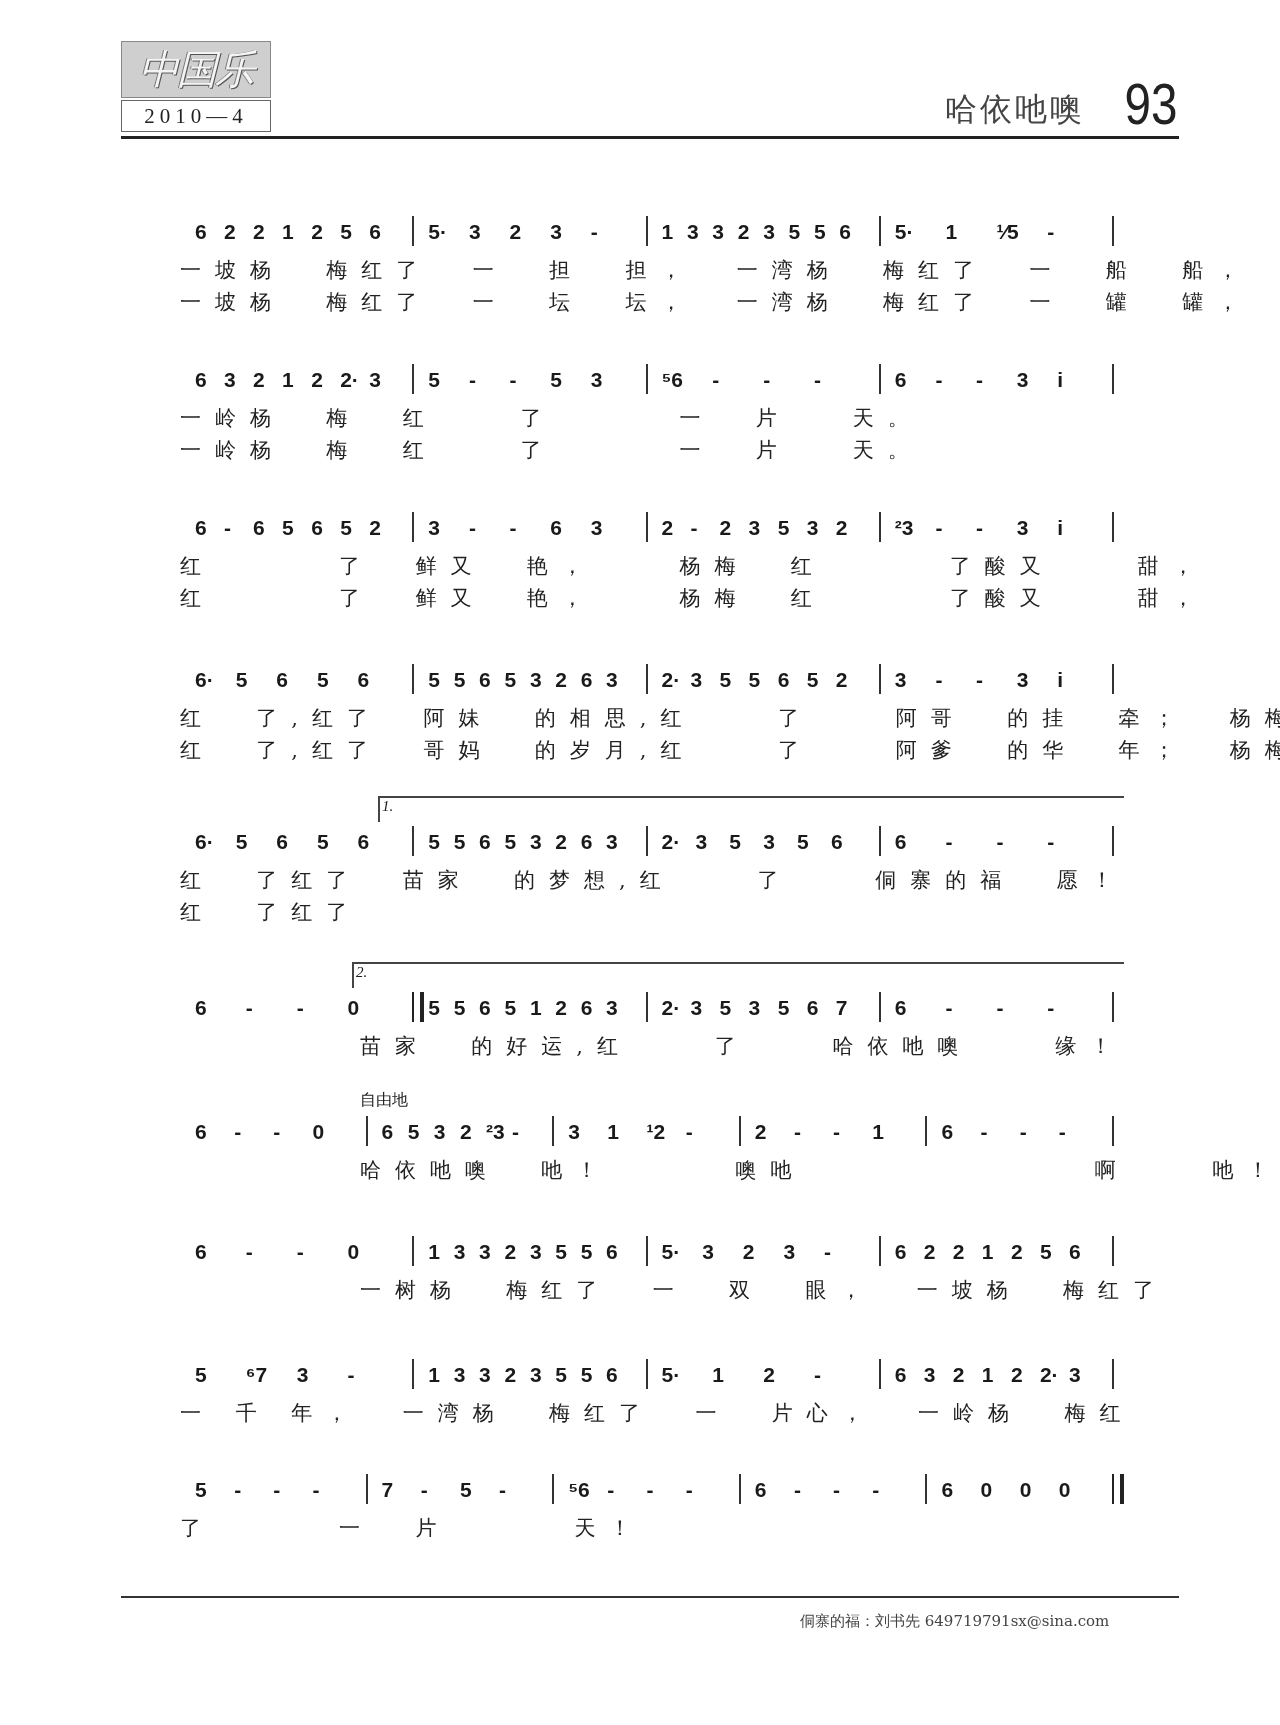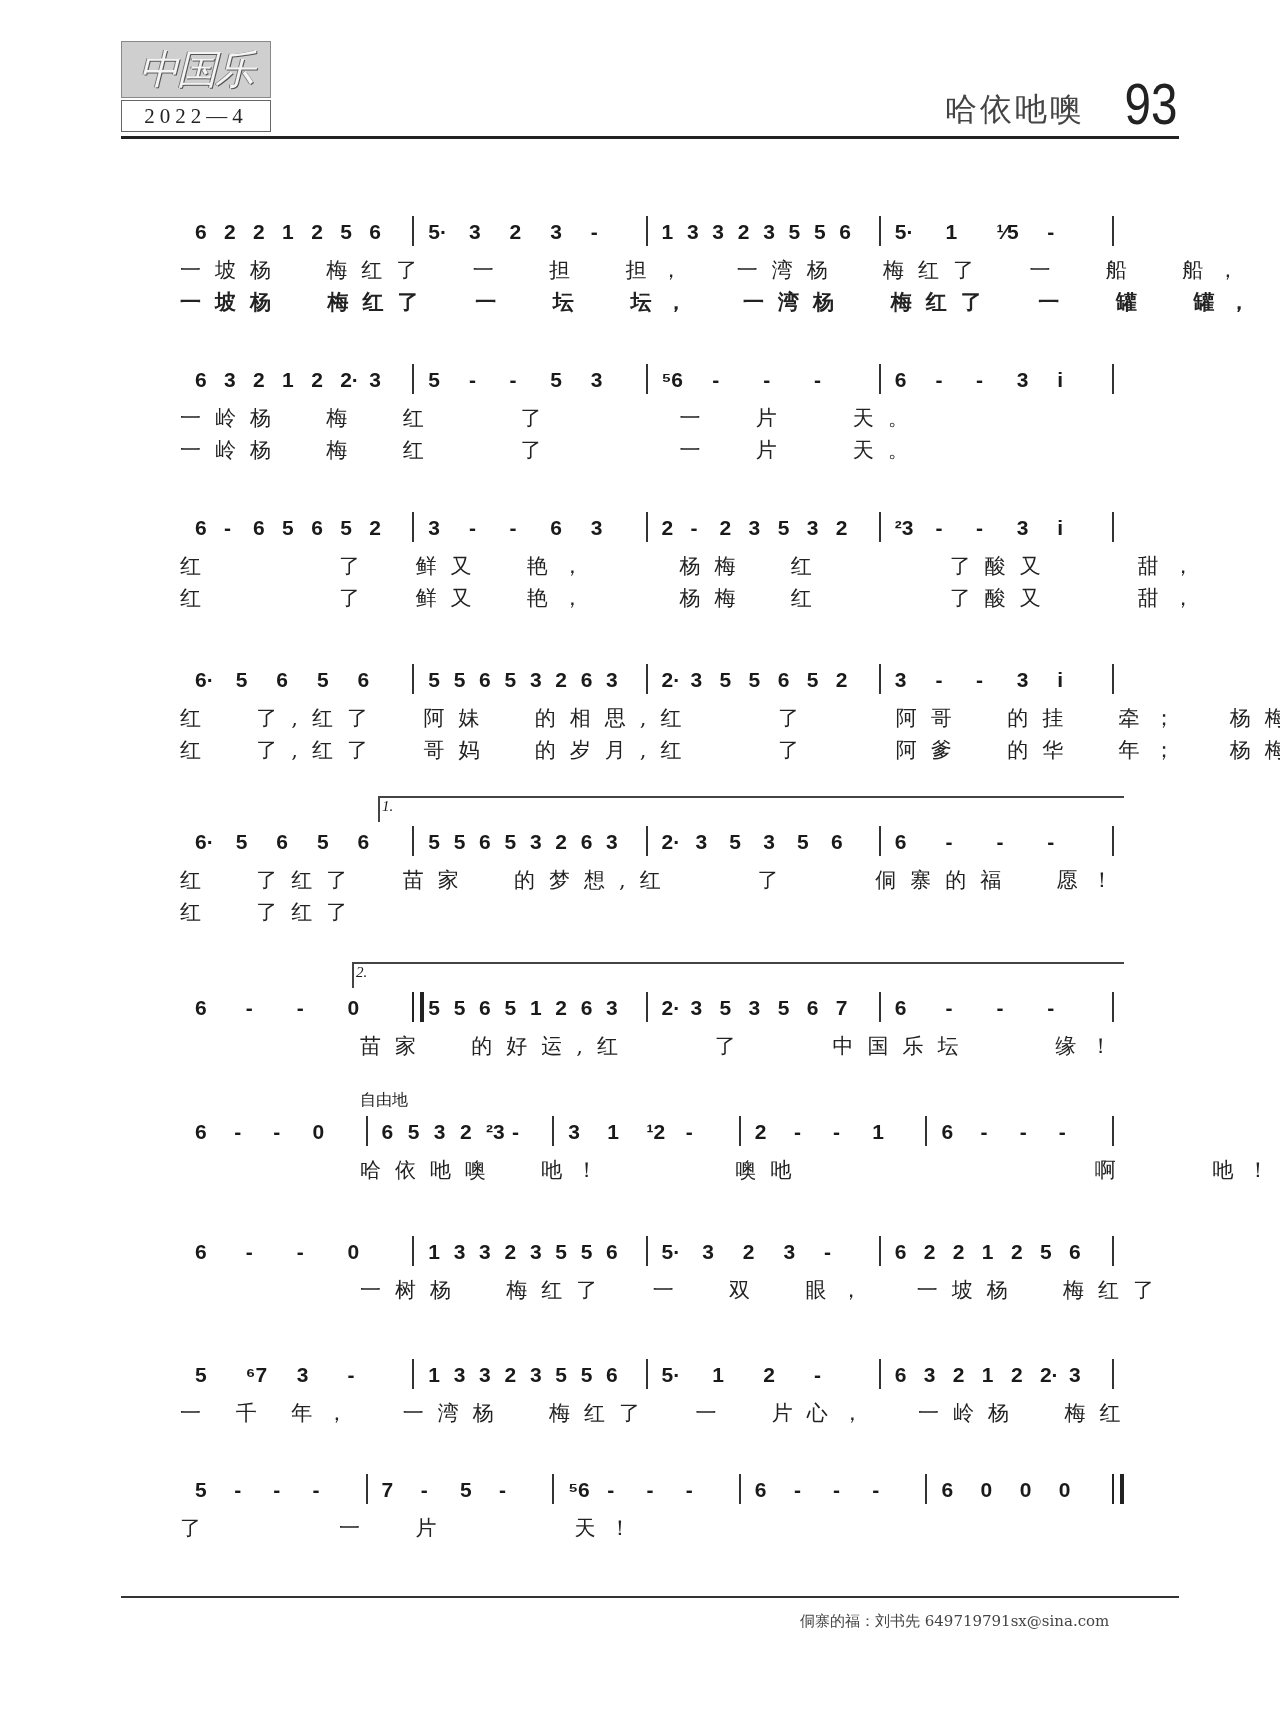--- a/index.html
+++ b/index.html
@@ -25,21 +25,21 @@
   .volta { position:absolute; border-top:2px solid #444; border-left:2px solid #444; height:24px; }
   .volta-label { position:absolute; font-family:"Liberation Serif", serif; font-style:italic; font-size:15px; }
   .tempo { position:absolute; font-size:16px; }
   .footer-rule { left:121px; top:1596px; width:1058px; height:2px; background:#333; }
   .footer-text { left:800px; top:1612px; font-family:"DejaVu Serif", serif; font-size:15px; color:#444; }
 </style>
 </head>
 <body>
 
 <div class="abs logo-box">中国乐坛</div>
-<div class="abs issue-box">2022—4</div>
+<div class="abs issue-box">2010—4</div>
 <div class="abs section-title">哈依吔噢</div>
 <div class="abs page-num">93</div>
 <div class="abs header-rule"></div>
 
 <div id="score">
     <div class="system" style="top: 212px;">
       <div class="notes">
         <span class="tok" style="left: 195px;">6</span>
         <span class="tok" style="left: 224.036px;">2</span>
         <span class="tok" style="left: 253.071px;">2</span>
@@ -63,21 +63,21 @@
         <span class="tok" style="left: 813.938px;">5</span>
         <span class="tok" style="left: 839.344px;">6</span>
         <span class="bar" style="left: 878.75px;"></span>
         <span class="tok" style="left: 894.75px;">5·</span>
         <span class="tok" style="left: 945.562px;">1</span>
         <span class="tok" style="left: 996.375px;">¹⁄5</span>
         <span class="tok" style="left: 1047.19px;">-</span>
         <span class="bar" style="left: 1112px;"></span>
       </div>
       <div class="lyric" style="left: 180px; top: 44px;">一坡杨  梅红了  一  担  担，  一湾杨  梅红了  一  船  船，</div>
-      <div class="lyric" style="left: 180px; top: 76px; font-weight: bold;">一坡杨  梅红了  一  坛  坛，  一湾杨  梅红了  一  罐  罐，</div>
+      <div class="lyric" style="left: 180px; top: 76px;">一坡杨  梅红了  一  坛  坛，  一湾杨  梅红了  一  罐  罐，</div>
     </div>
     <div class="system" style="top: 360px;">
       <div class="notes">
         <span class="tok" style="left: 195px;">6</span>
         <span class="tok" style="left: 224.036px;">3</span>
         <span class="tok" style="left: 253.071px;">2</span>
         <span class="tok" style="left: 282.107px;">1</span>
         <span class="tok" style="left: 311.143px;">2</span>
         <span class="tok" style="left: 340.179px;">2·</span>
         <span class="tok" style="left: 369.214px;">3</span>
@@ -232,21 +232,21 @@
         <span class="tok" style="left: 835.714px;">7</span>
         <span class="bar" style="left: 878.75px;"></span>
         <span class="tok" style="left: 894.75px;">6</span>
         <span class="tok" style="left: 945.562px;">-</span>
         <span class="tok" style="left: 996.375px;">-</span>
         <span class="tok" style="left: 1047.19px;">-</span>
         <span class="bar" style="left: 1112px;"></span>
       </div>
       <div class="volta" style="left: 352px; top: -26px; width: 770px;"></div>
       <span class="volta-label" style="left: 356px; top: -24px;">2.</span>
-      <div class="lyric" style="left: 360px; top: 44px;">苗家  的好运,红    了    中国乐坛    缘！</div>
+      <div class="lyric" style="left: 360px; top: 44px;">苗家  的好运,红    了    哈依吔噢    缘！</div>
     </div>
     <div class="system" style="top: 1112px;">
       <div class="notes">
         <span class="tok" style="left: 195px;">6</span>
         <span class="tok" style="left: 234.15px;">-</span>
         <span class="tok" style="left: 273.3px;">-</span>
         <span class="tok" style="left: 312.45px;">0</span>
         <span class="bar" style="left: 365.6px;"></span>
         <span class="tok" style="left: 381.6px;">6</span>
         <span class="tok" style="left: 407.7px;">5</span>

